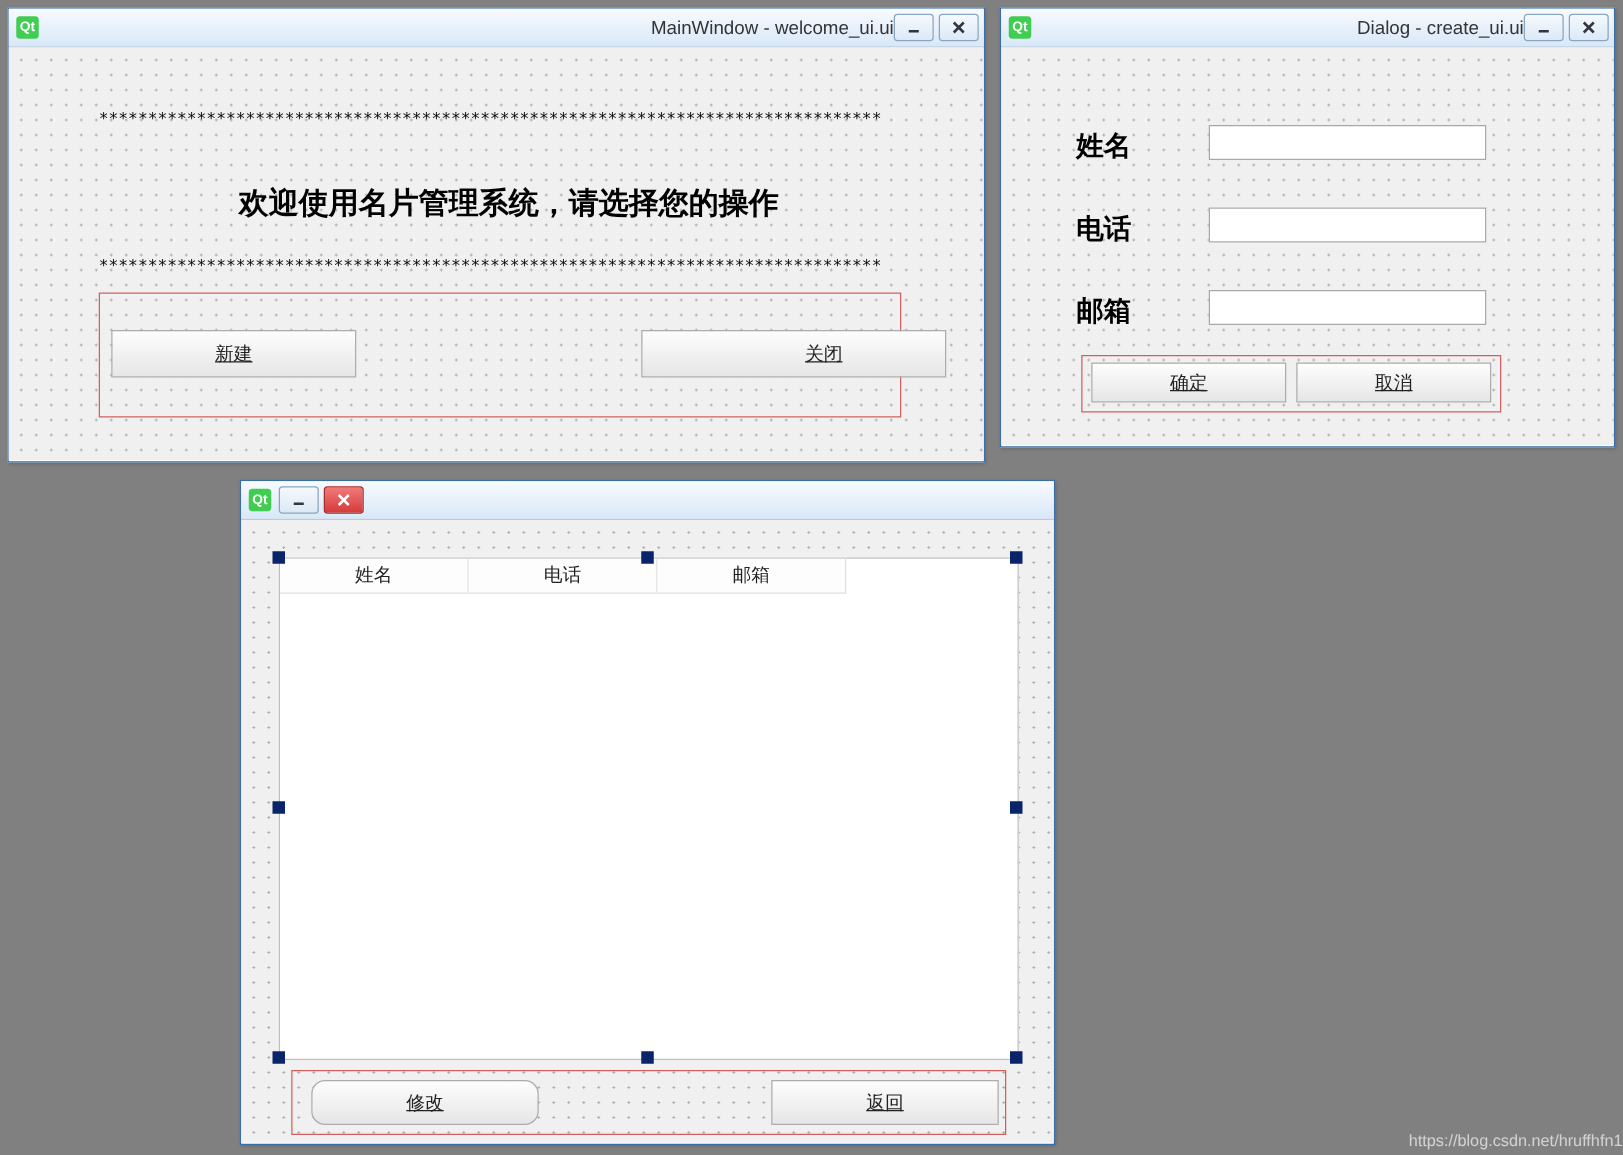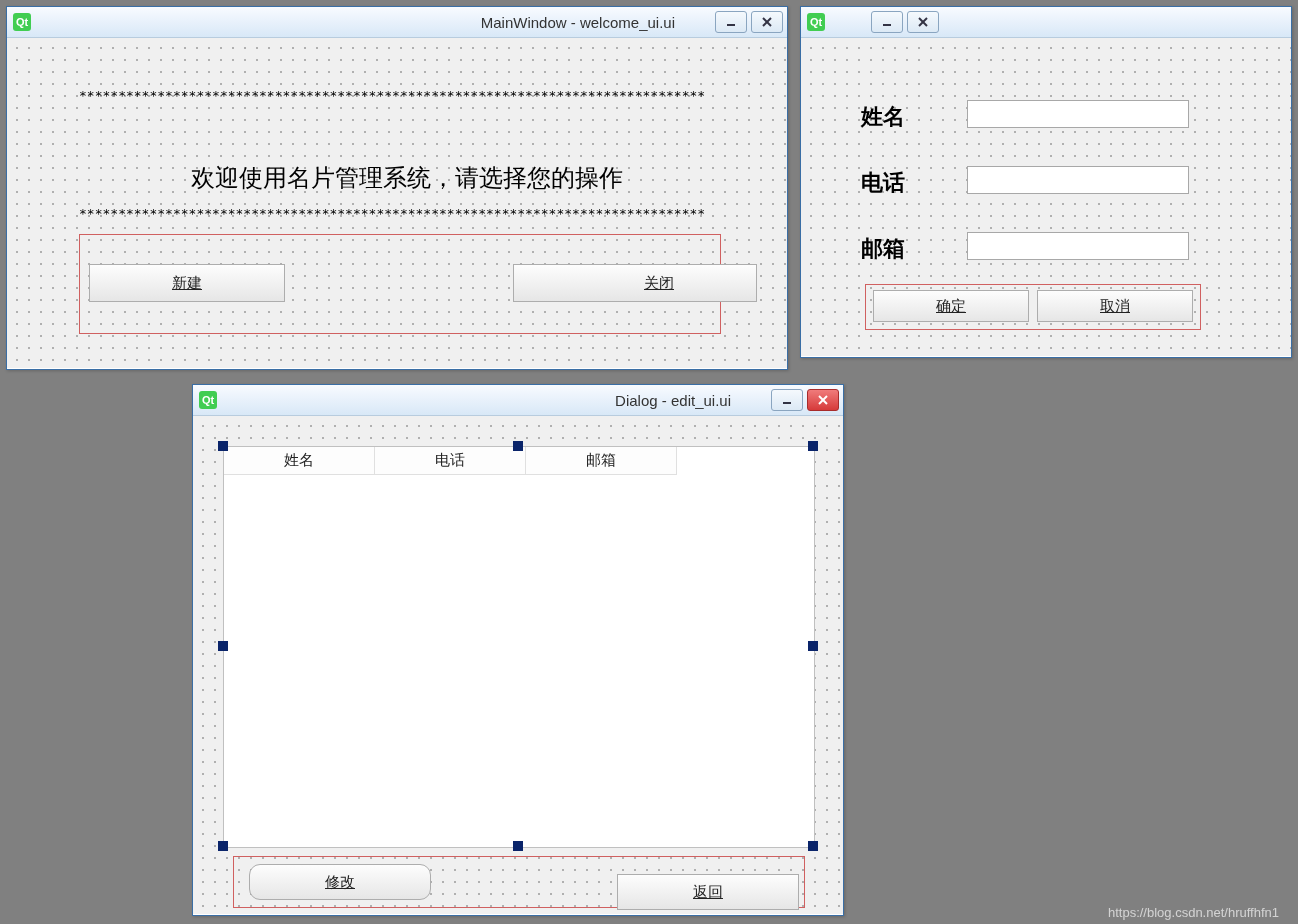--- a/index.html
+++ b/index.html
@@ -18,21 +18,20 @@
     border: 1px solid #3a6ea5;
     box-shadow: 1px 1px 3px rgba(0,0,0,0.2);
   }
   .titlebar {
     height: 30px;
     background: linear-gradient(to bottom, #f8fbff 0%, #e8f1fb 50%, #d8e8f7 100%);
     border-bottom: 1px solid #b8ccde;
     display: flex;
     align-items: center;
     padding: 0 4px;
-    gap: 40px;
   }
   .qt-icon {
     width: 18px;
     height: 18px;
     background: #41cd52;
     border-radius: 3px;
     color: #fff;
     font-size: 11px;
     font-weight: bold;
     display: flex;
@@ -96,24 +95,23 @@
     pointer-events: none;
   }
   .sel-handle {
     position: absolute;
     width: 10px;
     height: 10px;
     background: #0a246a;
   }
   .big-label {
     font-family: "STKaiti","KaiTi","SimSun",serif;
-    font-weight: normal;
+    font-weight: bold;
     font-size: 24px;
     color: #000;
-    margin-top: 16px;
   }
   .stars {
     font-family: monospace;
     font-size: 13px;
     color: #000;
     white-space: nowrap;
     overflow: hidden;
   }
   .form-label {
     font-family: "STKaiti","KaiTi","SimSun",serif;
@@ -141,21 +139,21 @@
     border-bottom: 1px solid #e0e0e0;
     display: flex;
     align-items: center;
     justify-content: center;
     font-size: 15px;
     color: #222;
     background: #fdfdfd;
   }
   .watermark {
     position: absolute;
-    right: 19px;
+    right: 0;
     bottom: 4px;
     font-size: 13px;
     color: rgba(255,255,255,0.65);
     font-family: Arial, sans-serif;
   }
 </style>
 </head>
 <body>
 
 <div class="window" style="left:6px; top:6px; width:780px; height:362px;">
@@ -186,20 +184,21 @@
       </div>
     <div class="qt-button" style="position:absolute; left:506px; top:226px; width:194px; height:36px;padding-left:48px;">
         <span>关闭</span>
       </div>
   </div>
 </div>
 
 <div class="window" style="left:800px; top:6px; width:490px; height:350px;">
   <div class="titlebar">
     <div class="qt-icon">Qt</div>
+    <div class="titlebar-title">Dialog - create_ui.ui</div>
     <div class="winbtns">
       <div class="winbtn">
           <svg viewBox="0 0 12 12">
             <line x1="2" y1="9" x2="10" y2="9" stroke="#334" stroke-width="2"></line>
           </svg>
         </div>
       <div class="winbtn">
           <svg viewBox="0 0 12 12">
             <line x1="2" y1="2" x2="10" y2="10" stroke="#334" stroke-width="2"></line>
             <line x1="10" y1="2" x2="2" y2="10" stroke="#334" stroke-width="2"></line>
@@ -220,21 +219,20 @@
       </div>
     <div class="qt-button" style="position:absolute; left:236px; top:252px; width:154px; height:30px;">
         <span>取消</span>
       </div>
   </div>
 </div>
 
 <div class="window" style="left:192px; top:384px; width:650px; height:530px;">
   <div class="titlebar">
     <div class="qt-icon">Qt</div>
-    <div class="titlebar-title">Dialog - edit_ui.ui</div>
     <div class="winbtns">
       <div class="winbtn">
           <svg viewBox="0 0 12 12">
             <line x1="2" y1="9" x2="10" y2="9" stroke="#334" stroke-width="2"></line>
           </svg>
         </div>
       <div class="winbtn close-red">
           <svg viewBox="0 0 12 12">
             <line x1="2" y1="2" x2="10" y2="10" stroke="#fff" stroke-width="2"></line>
             <line x1="10" y1="2" x2="2" y2="10" stroke="#fff" stroke-width="2"></line>
@@ -264,19 +262,19 @@
     <div class="sel-handle" style="left:25px; top:225px;"></div>
     <div class="sel-handle" style="left:615px; top:225px;"></div>
     <div class="sel-handle" style="left:25px; top:425px;"></div>
     <div class="sel-handle" style="left:320px; top:425px;"></div>
     <div class="sel-handle" style="left:615px; top:425px;"></div>
 
     <div class="layout-outline" style="left:40px; top:440px; width:570px; height:50px;"></div>
     <div class="qt-button" style="position:absolute; left:56px; top:448px; width:180px; height:34px;border-radius:11px;">
         <span>修改</span>
       </div>
-    <div class="qt-button" style="position:absolute; left:424px; top:448px; width:180px; height:34px;margin-top:10px;">
+    <div class="qt-button" style="position:absolute; left:424px; top:448px; width:180px; height:34px;">
         <span>返回</span>
       </div>
   </div>
 </div>
 
 <div class="watermark">https://blog.csdn.net/hruffhfn1</div>
 
 </body></html>

